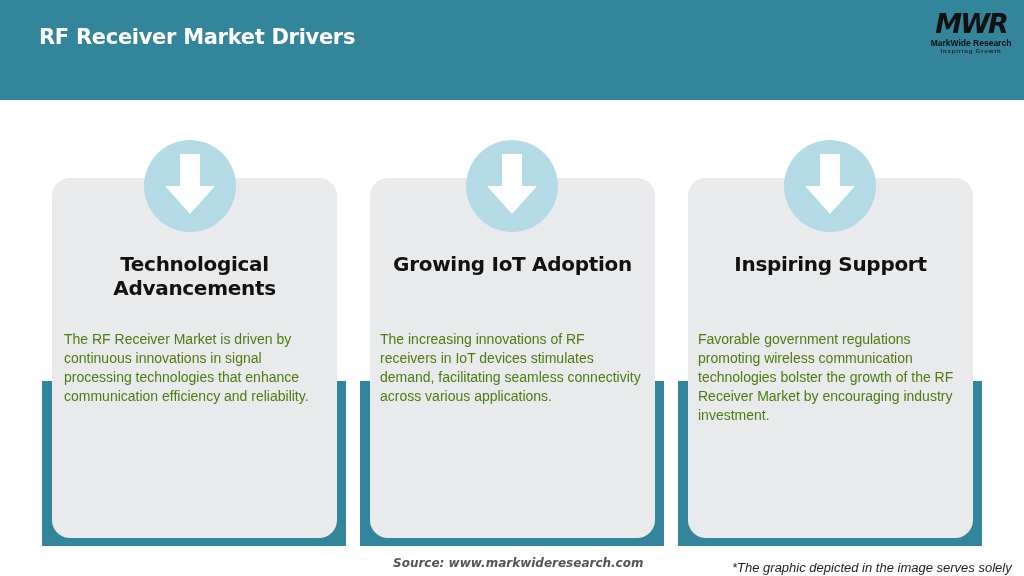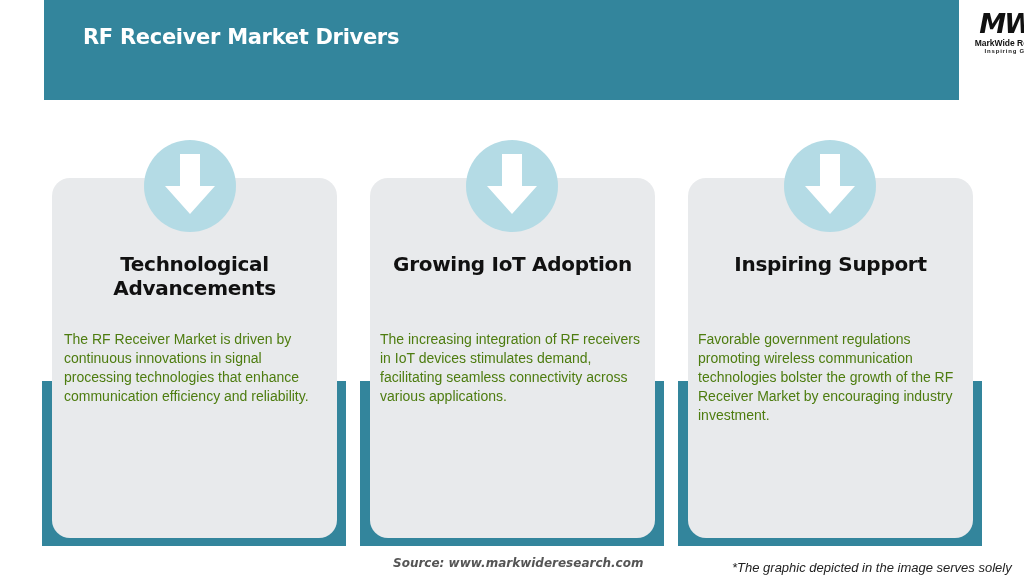--- a/index.html
+++ b/index.html
@@ -1,22 +1,21 @@
 <!DOCTYPE html>
 <html><head>
   <meta charset="utf-8">
   <style>
     * { margin: 0; padding: 0; box-sizing: border-box; }
     html, body { width: 1024px; height: 576px; overflow: hidden; background: #ffffff; }
     body { position: relative; font-family: "Liberation Sans", sans-serif; }
 
     .header {
-      position: absolute; left: 0; top: 0; width: 915px; height: 100px;
+      position: absolute; left: 0; top: 0; width: 1024px; height: 100px;
       background: #33859c;
-      margin-left: 44px;
     }
     .header-title {
       position: absolute; left: 39px; top: 25px;
       color: #ffffff; font-family: "DejaVu Sans", sans-serif; font-weight: bold;
       font-size: 21px; letter-spacing: -0.3px;
     }
     .logo { position: absolute; left: 925px; top: 10px; width: 92px; height: 48px; text-align: center; }
     .logo-mark {
       font-family: "DejaVu Sans", sans-serif; font-weight: bold; font-style: italic;
       font-size: 27px; color: #111111; letter-spacing: -2px; line-height: 28px;
@@ -83,21 +82,21 @@
 
 <div class="card-wrap" style="left:360px;">
   <div class="card-back"></div>
   <div class="card"></div>
   <div class="icon-circle" style="left:106px;">
     <svg width="50" height="62" viewBox="0 0 50 62">
       <path d="M15 0 H35 V32 H50 L25 60 L0 32 H15 Z" fill="#ffffff"></path>
     </svg>
   </div>
   <div class="card-title">Growing IoT Adoption</div>
-  <div class="card-text" style="left:20px;">The increasing integration of RF receivers in IoT devices stimulates demand, facilitating seamless connectivity across various applications.</div>
+  <div class="card-text" style="left:20px;">The increasing innovations of RF receivers in IoT devices stimulates demand, facilitating seamless connectivity across various applications.</div>
 </div>
 
 <div class="card-wrap" style="left:678px;">
   <div class="card-back"></div>
   <div class="card"></div>
   <div class="icon-circle" style="left:106px;">
     <svg width="50" height="62" viewBox="0 0 50 62">
       <path d="M15 0 H35 V32 H50 L25 60 L0 32 H15 Z" fill="#ffffff"></path>
     </svg>
   </div>

